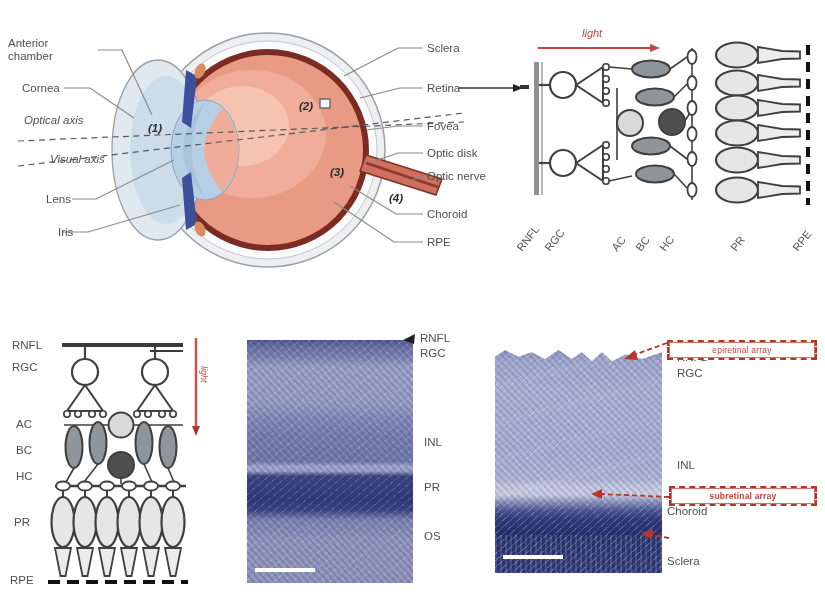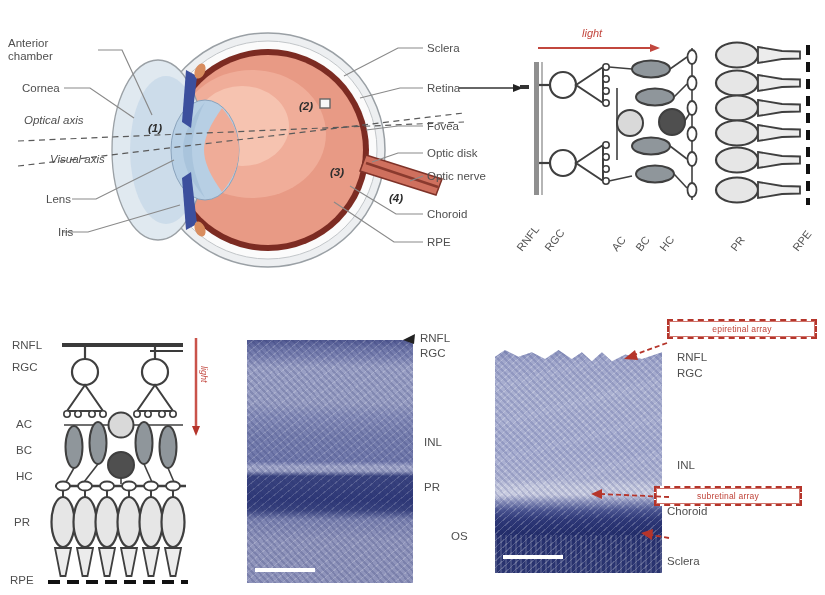--- a/index.html
+++ b/index.html
@@ -331,36 +331,36 @@
     <line x1="48" y1="274" x2="188" y2="274" stroke="#111" stroke-width="4" stroke-dasharray="12 7"></line>
   </svg>
 
   <div class="hist hist-mid">
     <div class="scalebar" style="left:8px;top:228px;"></div>
   </div>
   <div class="lbl" style="left:420px;top:332px;">RNFL</div>
   <div class="lbl" style="left:420px;top:347px;">RGC</div>
   <div class="lbl" style="left:424px;top:436px;">INL</div>
   <div class="lbl" style="left:424px;top:481px;">PR</div>
-  <div class="lbl" style="left:424px;top:530px;margin-left:27px;">OS</div>
+  <div class="lbl" style="left:424px;top:530px;">OS</div>
 
   <div class="hist hist-right">
     <div class="sclera-stripes"></div>
     <div class="scalebar" style="left:8px;top:205px;"></div>
   </div>
   <div class="lbl" style="left:677px;top:351px;">RNFL</div>
   <div class="lbl" style="left:677px;top:367px;">RGC</div>
   <div class="lbl" style="left:677px;top:459px;">INL</div>
   <div class="lbl" style="left:667px;top:505px;">Choroid</div>
   <div class="lbl" style="left:667px;top:555px;">Sclera</div>
 
-  <div class="redbox" style="left:667px;top:319px;width:150px;height:20px;">
+  <div class="redbox" style="left:667px;top:340px;width:150px;height:20px;">
     <span>epiretinal array</span>
   </div>
-  <div class="redbox" style="left:654px;top:486px;width:148px;height:20px;">
+  <div class="redbox" style="left:669px;top:486px;width:148px;height:20px;font-weight:bold;">
     <span>subretinal array</span>
   </div>
 
   <svg style="left:0;top:0;pointer-events:none" width="825" height="595" viewBox="0 0 825 595">
     <g stroke="#b5352b" stroke-width="1.8" stroke-dasharray="5 3" fill="none">
       <line x1="667" y1="343" x2="634" y2="355"></line>
       <line x1="669" y1="497" x2="601" y2="494"></line>
       <line x1="669" y1="538" x2="652" y2="535"></line>
     </g>
     <g fill="#b5352b">

